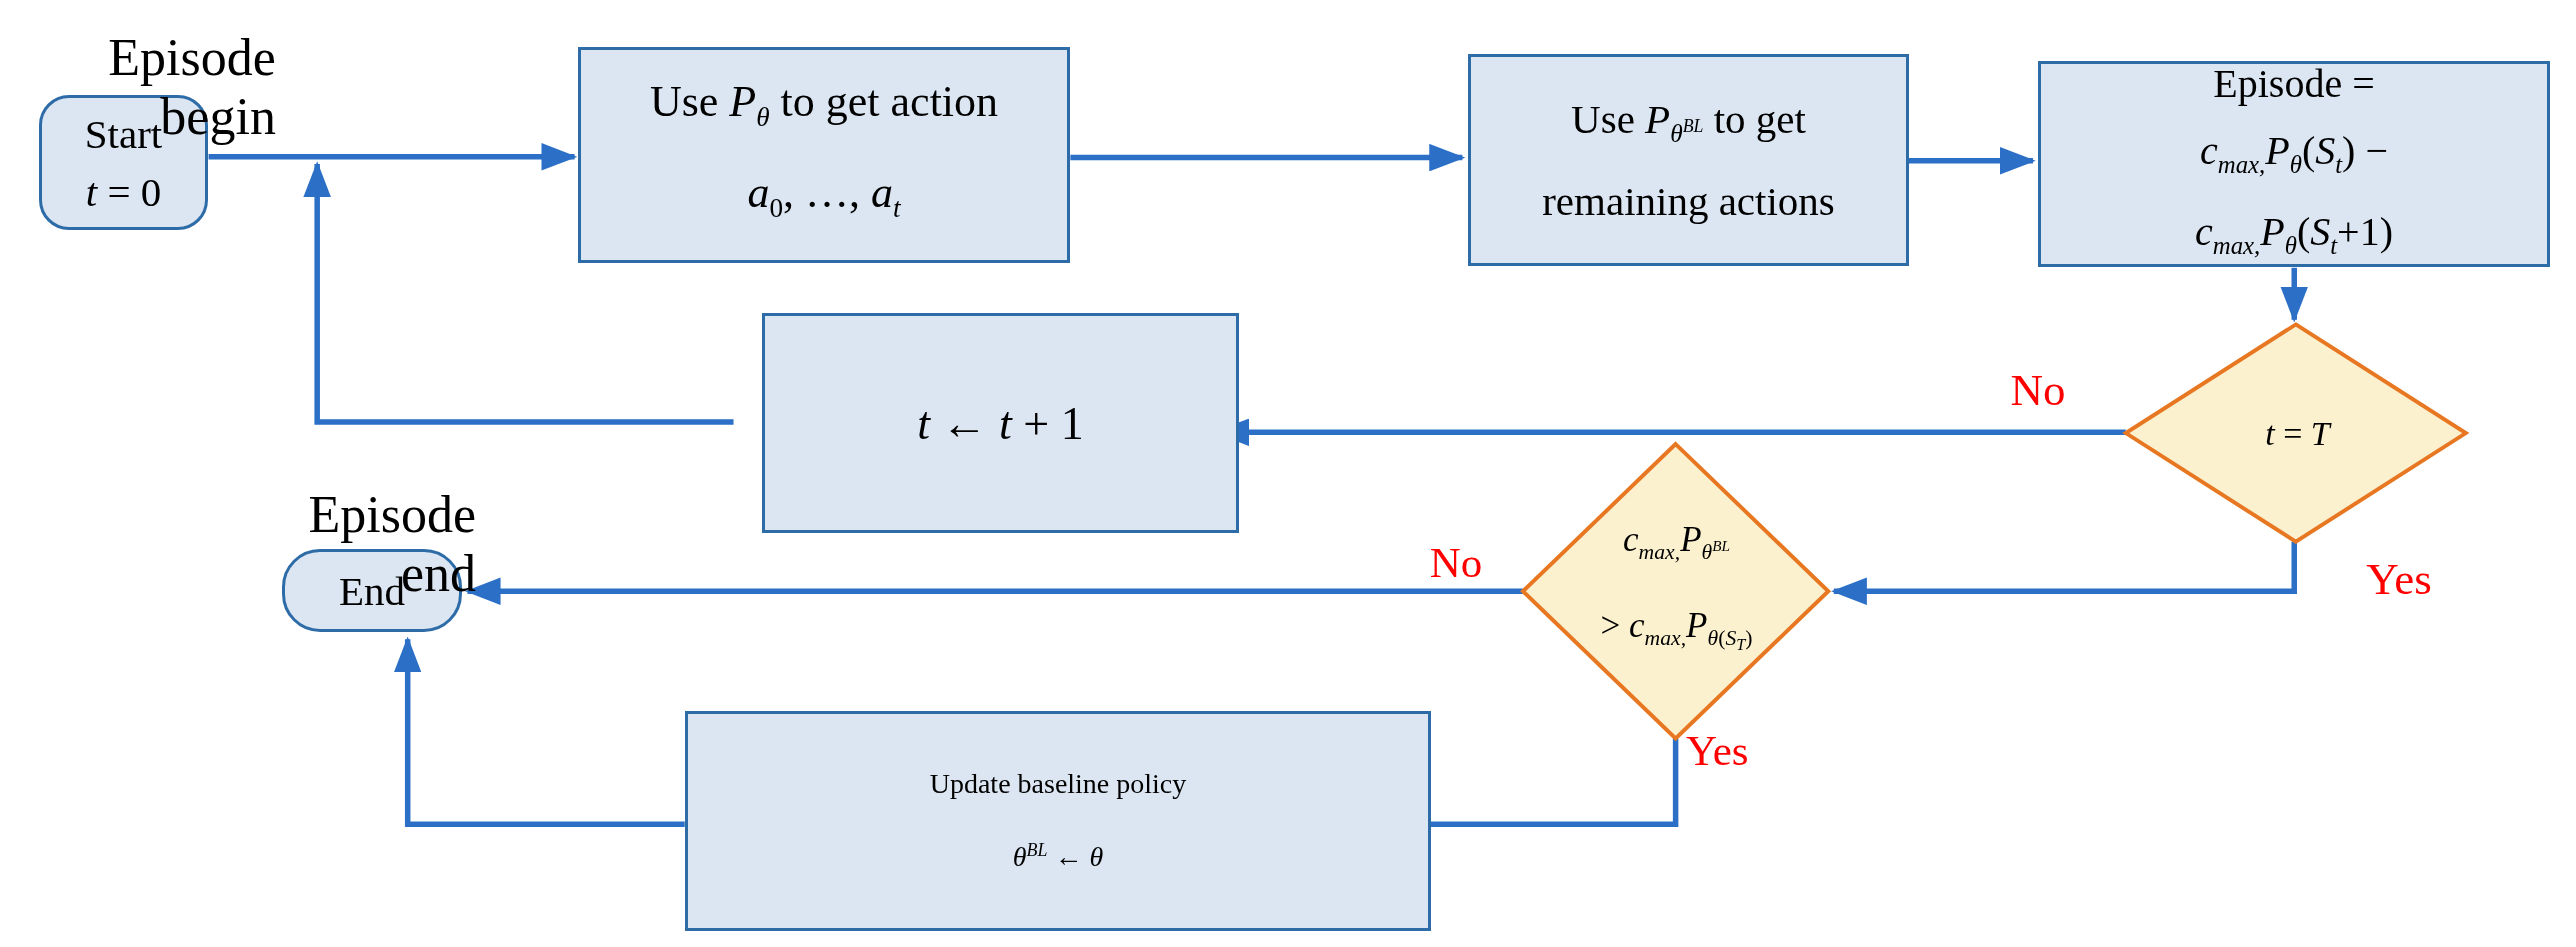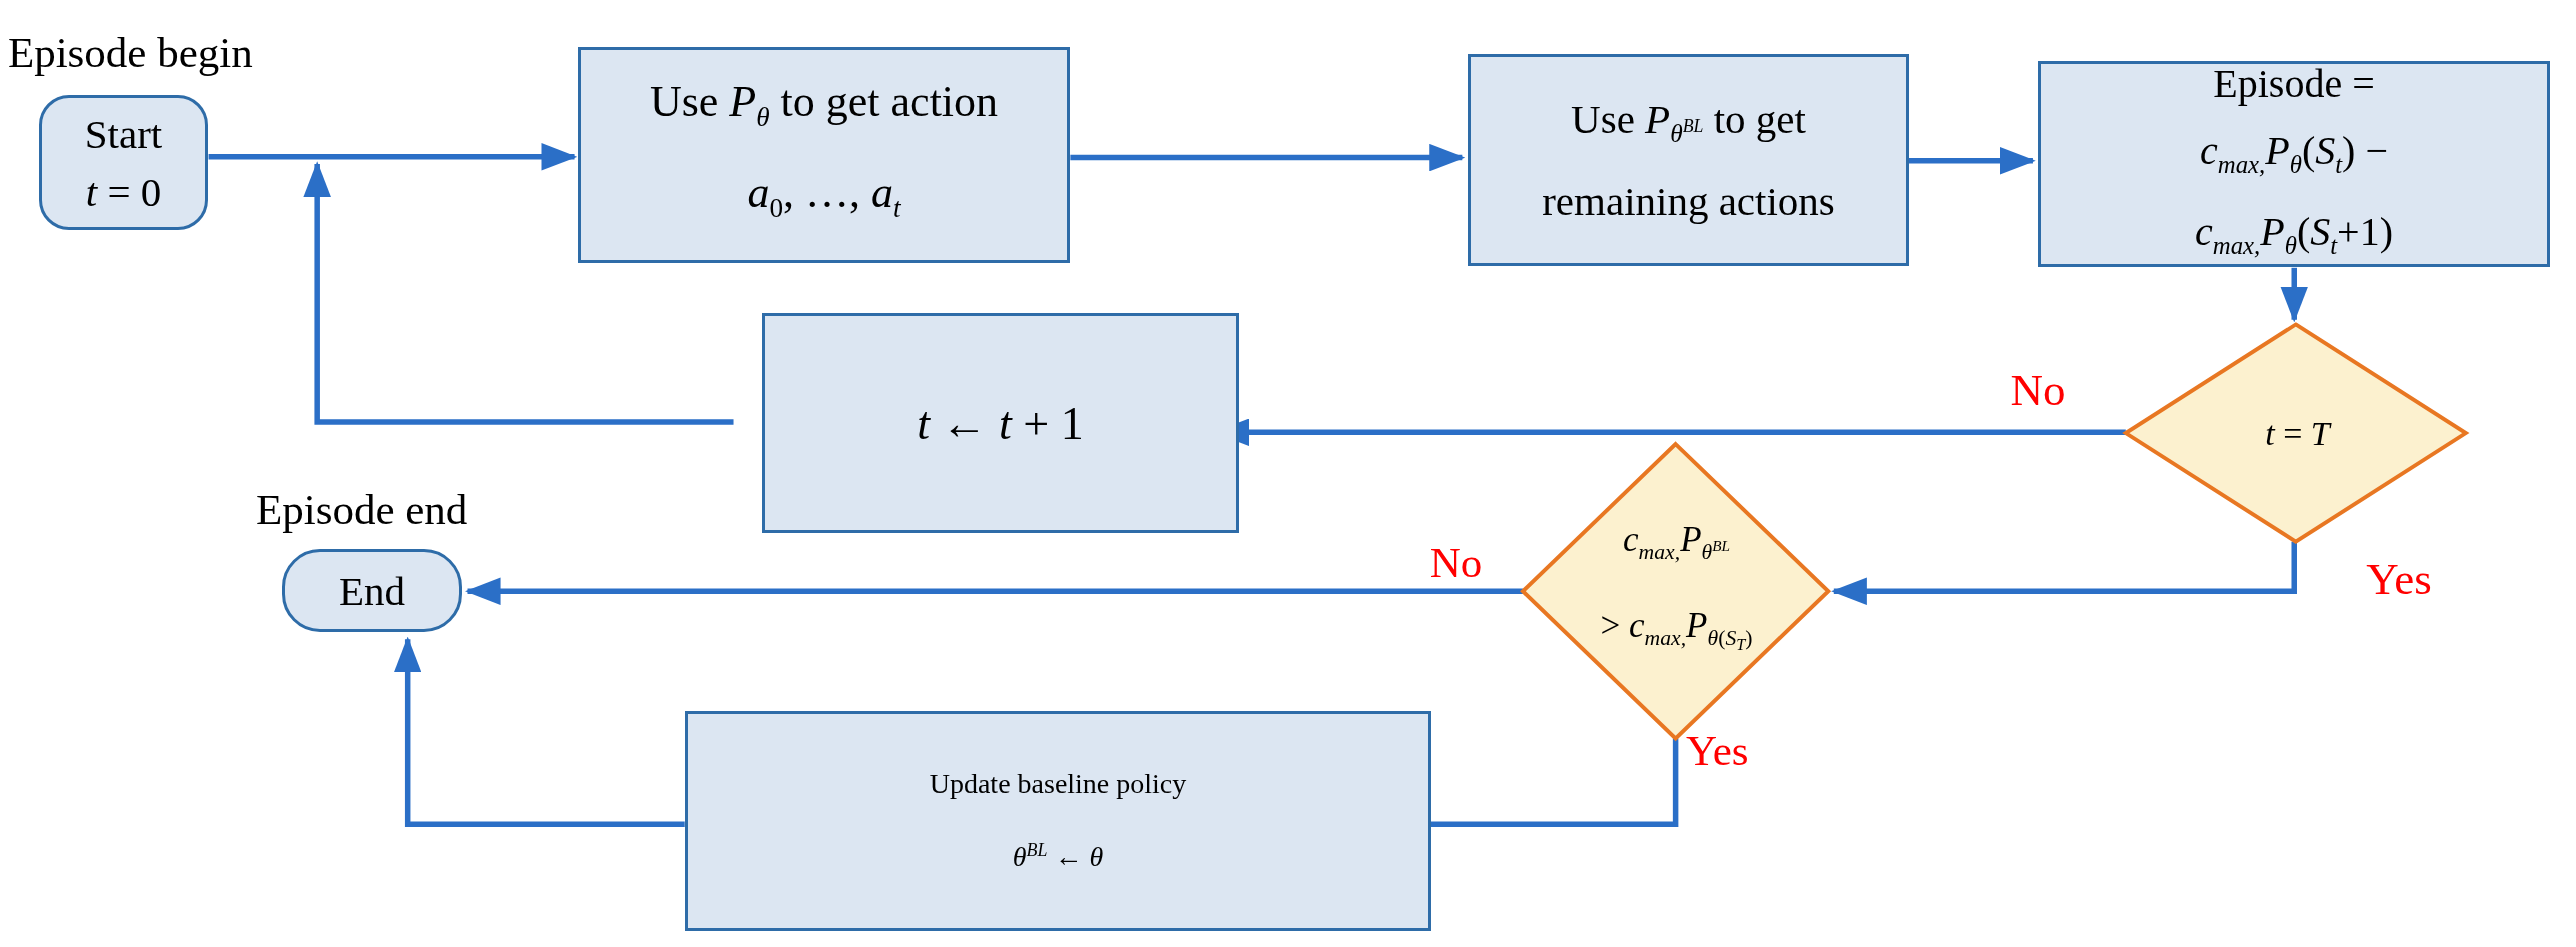--- a/index.html
+++ b/index.html
@@ -22,21 +22,21 @@
     position:absolute; z-index:2; box-sizing:border-box;
     display:flex; flex-direction:column; align-items:center; justify-content:center;
     text-align:center;
   }
   .process  { background:var(--node-fill); border:3.9px solid var(--node-border); }
   .terminal { background:var(--node-fill); border:3.1px solid var(--node-border); }
   .dtext {
     position:absolute; z-index:2; display:flex; flex-direction:column;
     align-items:center; justify-content:center; text-align:center;
   }
-  .flabel { position:absolute; z-index:3; text-align:left; font-size:43px; }
+  .flabel { position:absolute; z-index:3; text-align:right; font-size:52px; }
   .branch { position:absolute; z-index:3; color:var(--branch-label); font-size:45px; text-align:center; }
   .fs52 .ln { font-size:41px; line-height:58px; }
   .n-get-action .ln { font-size:44px; line-height:76px; }
   .n-get-remaining .ln { font-size:41px; line-height:68px;text-align:center; }
   .n-reward .ln { font-size:40px; line-height:67px; }
   .n-increment .ln { font-size:46px; line-height:55px; }
   .n-update .ln { font-size:28px; line-height:66px; }
   .n-d1 .ln { font-size:34px; line-height:50px; }
   .n-d2 .ln { font-size:35px; line-height:74px; }
   sub { font-size:.62em; }

